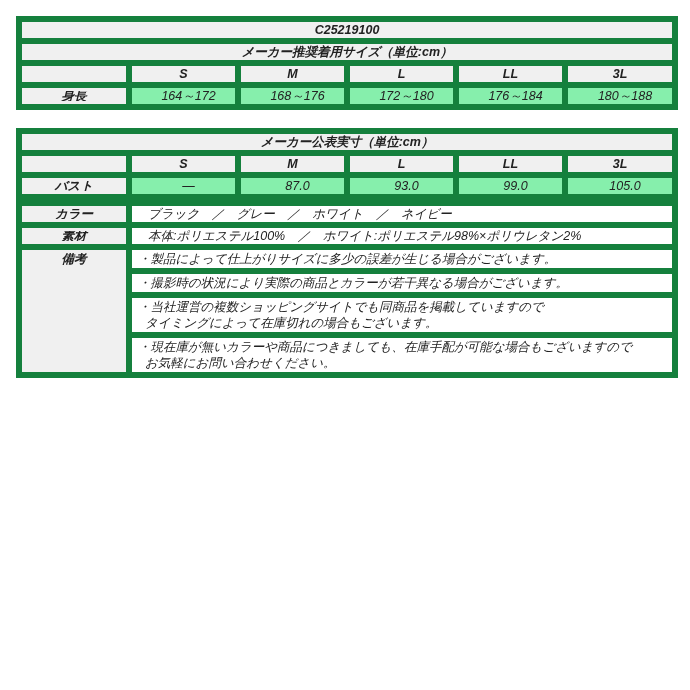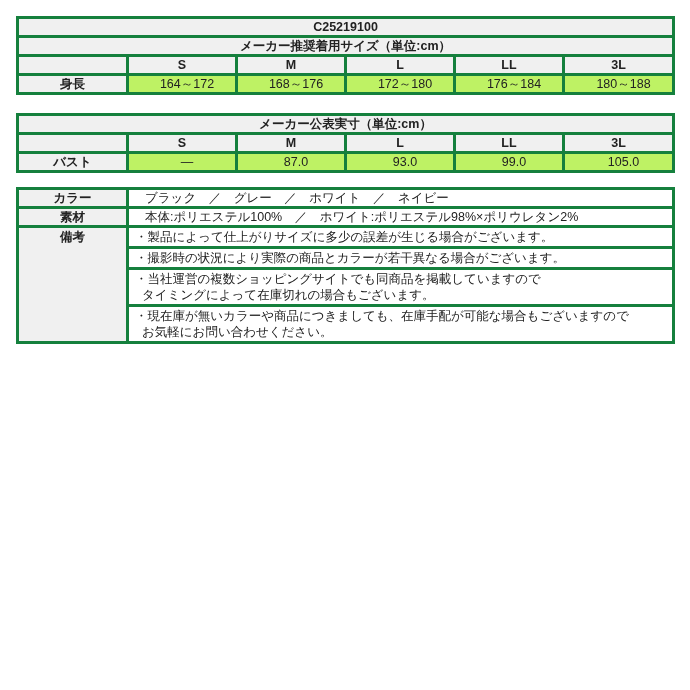--- a/index.html
+++ b/index.html
@@ -20,42 +20,43 @@
   table {
     border-collapse: collapse;
     table-layout: fixed;
     width: 656px;
     font-size: 12.5px;
     line-height: 15px;
     color: #222222;
     border: 2px solid #7d7d7d;
   }
   .tbl-gap-lg { margin-bottom: 18px; }
-  .tbl-gap-md { margin-bottom: 14px; }
+  .tbl-gap-md { }
   th, td {
-    border: 3px solid #15803d;
+    border: 6px solid #15803d;
     height: 16px;
     padding: 0 2px;
     text-align: center;
     vertical-align: middle;
     font-weight: normal;
     overflow: hidden;
     white-space: nowrap;
+    font-style: italic;
   }
   th {
     font-weight: bold;
     background: #f0f0f0;
     border-radius: 6px;
   }
   td.hdr {
     font-weight: bold;
     background: #f0f0f0;
   }
   td.val {
-    background: #bef264;
+    background: #86efac;
     padding-left: 12px;
   }
   td.left {
     text-align: left;
     padding-left: 16px;
     background: #ffffff;
   }
   td.notes-cell {
     text-align: left;
     padding: 1px 4px 1px 6px;

